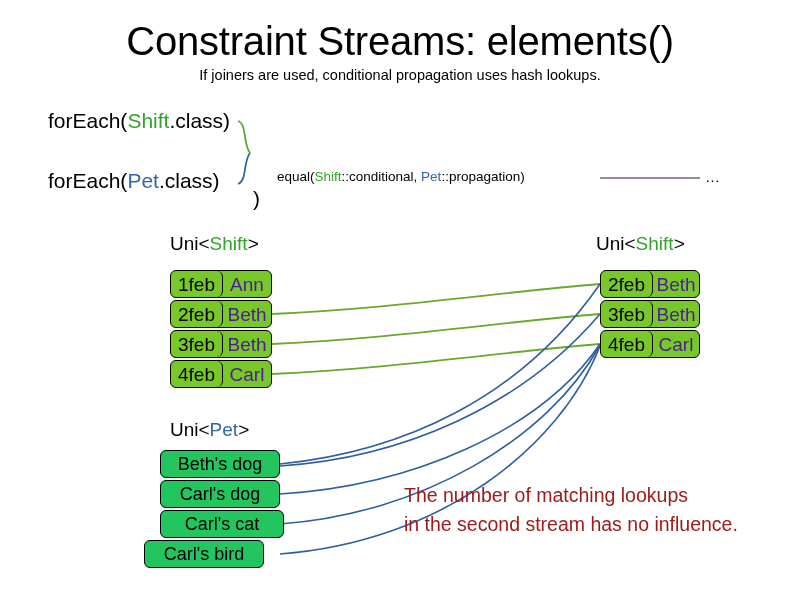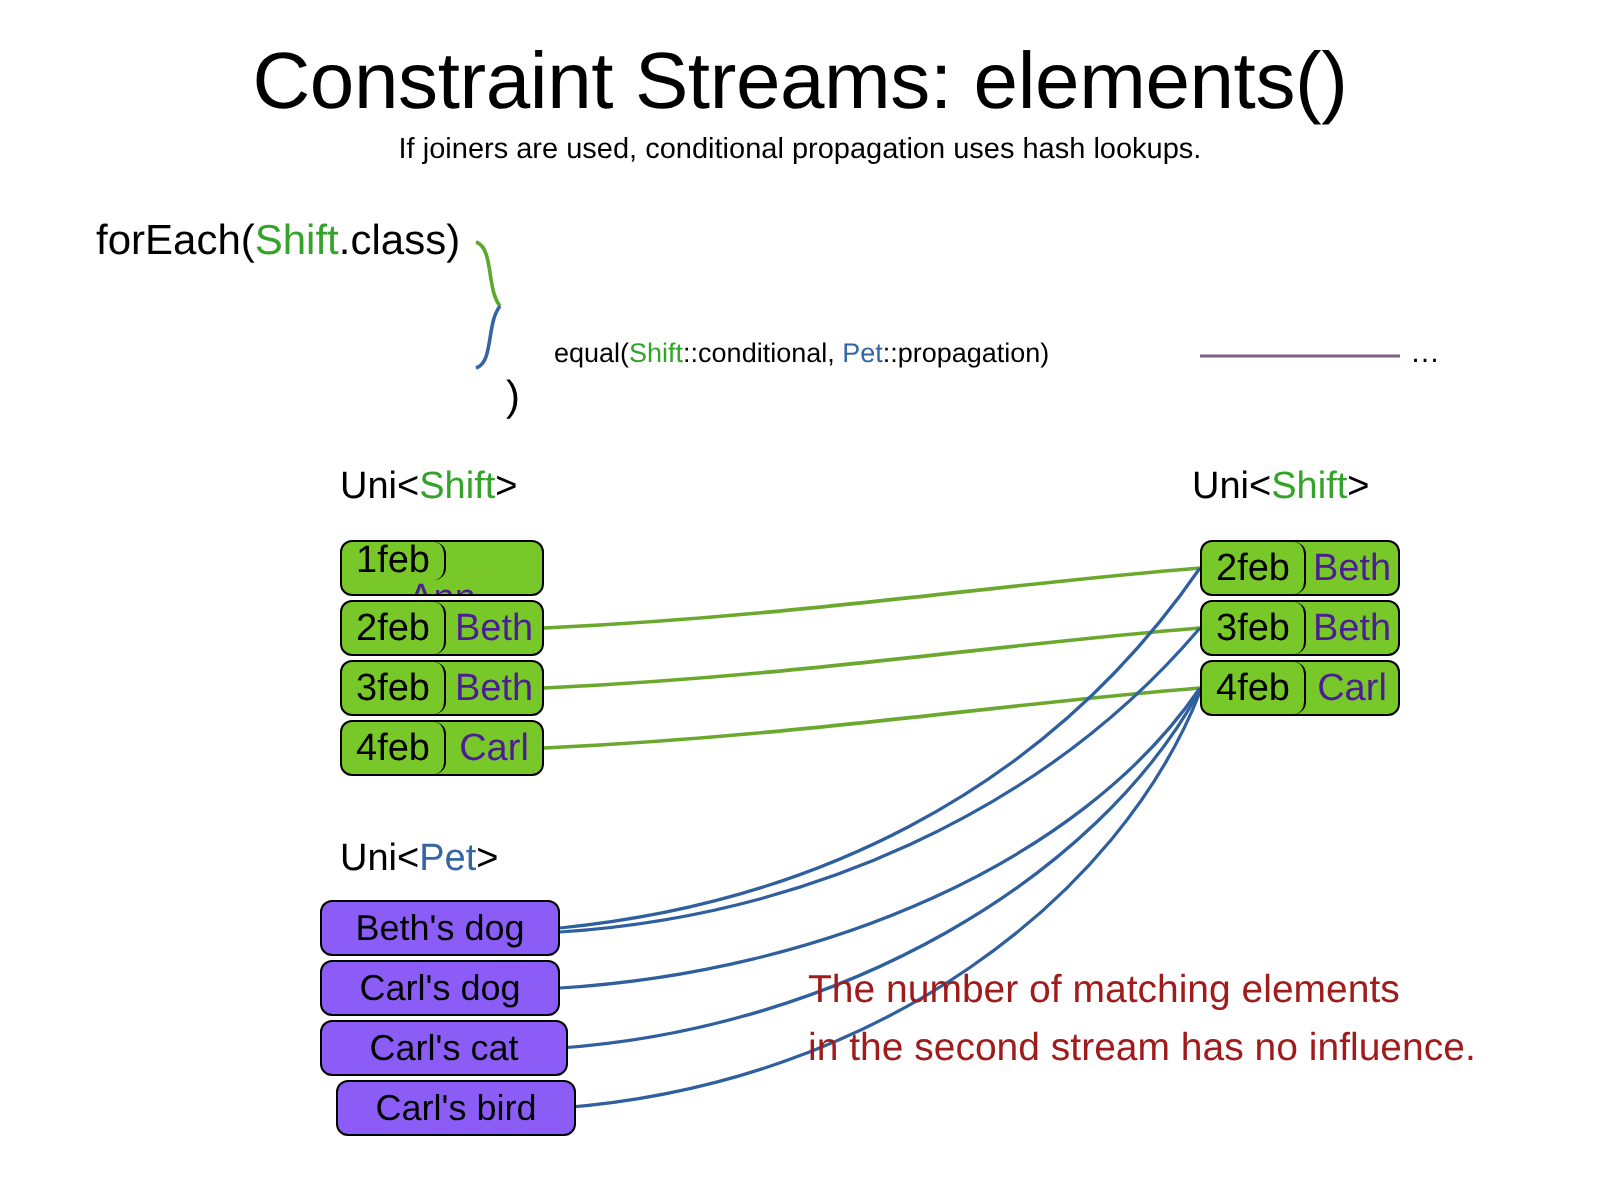--- a/index.html
+++ b/index.html
@@ -102,21 +102,21 @@
     border-radius: 6px;
     display: flex;
     align-items: stretch;
     overflow: hidden;
   }
   .fact.shift {
     background: #72c121;
     background: #78c82a;
   }
   .fact.pet {
-    background: #8b5cf6;
+    background: #22c55e;
     justify-content: center;
     align-items: center;
   }
   .cell {
     display: flex;
     align-items: center;
     justify-content: center;
     font-size: 19px;
     line-height: 19px;
   }
@@ -171,31 +171,32 @@
     <path d="M 280 494 C 410 486 540 432 600 344" fill="none" stroke="#2f5f9e" stroke-width="1.6"></path>
     <path d="M 280 524 C 420 514 548 440 600 345" fill="none" stroke="#2f5f9e" stroke-width="1.6"></path>
     <path d="M 280 554 C 440 542 560 448 600 346" fill="none" stroke="#2f5f9e" stroke-width="1.6"></path>
   </svg>
 
   <div class="title">Constraint Streams: elements()</div>
   <div class="subtitle">If joiners are used, conditional propagation uses hash lookups.</div>
 
   <div class="code-line code-foreach-shift"><span>forEach(</span><span class="kw-shift">Shift</span><span>.class)</span></div>
 
+  <div class="code-line code-foreach-pet"><span>forEach(</span><span class="kw-pet">Pet</span><span>.class)</span></div>
 
 
   <div class="code-equal"><span>equal(</span><span class="kw-shift">Shift</span><span>::conditional, </span><span class="kw-pet">Pet</span><span>::propagation)</span></div>
 
   <div class="code-line code-closeparen">)</div>
 
   <div class="dots">…</div>
 
   <div class="stream-label label-left-shift"><span>Uni&lt;</span><span class="kw-shift">Shift</span><span>&gt;</span></div>
 
-  <div class="fact shift" style="left:170px; top:270px; width:102px;flex-direction:column;">
+  <div class="fact shift" style="left:170px; top:270px; width:102px;">
     <div class="cell cell-date">1feb</div>
     <div class="cell cell-name">Ann</div>
   </div>
   <div class="fact shift" style="left:170px; top:300px; width:102px;">
     <div class="cell cell-date">2feb</div>
     <div class="cell cell-name">Beth</div>
   </div>
   <div class="fact shift" style="left:170px; top:330px; width:102px;">
     <div class="cell cell-date">3feb</div>
     <div class="cell cell-name">Beth</div>
@@ -224,22 +225,22 @@
 
   <div class="fact pet" style="left:160px; top:450px; width:120px;">
     <div class="cell cell-pet">Beth's dog</div>
   </div>
   <div class="fact pet" style="left:160px; top:480px; width:120px;">
     <div class="cell cell-pet">Carl's dog</div>
   </div>
   <div class="fact pet" style="left:160px; top:510px; width:124px;">
     <div class="cell cell-pet">Carl's cat</div>
   </div>
-  <div class="fact pet" style="left:168px; top:540px; width:120px;">
+  <div class="fact pet" style="left:144px; top:540px; width:120px;">
     <div class="cell cell-pet">Carl's bird</div>
   </div>
 
   <div class="annotation">
-    <div>The number of matching elements</div>
+    <div>The number of matching lookups</div>
     <div>in the second stream has no influence.</div>
   </div>
 
 </div>
 
 </body></html>

